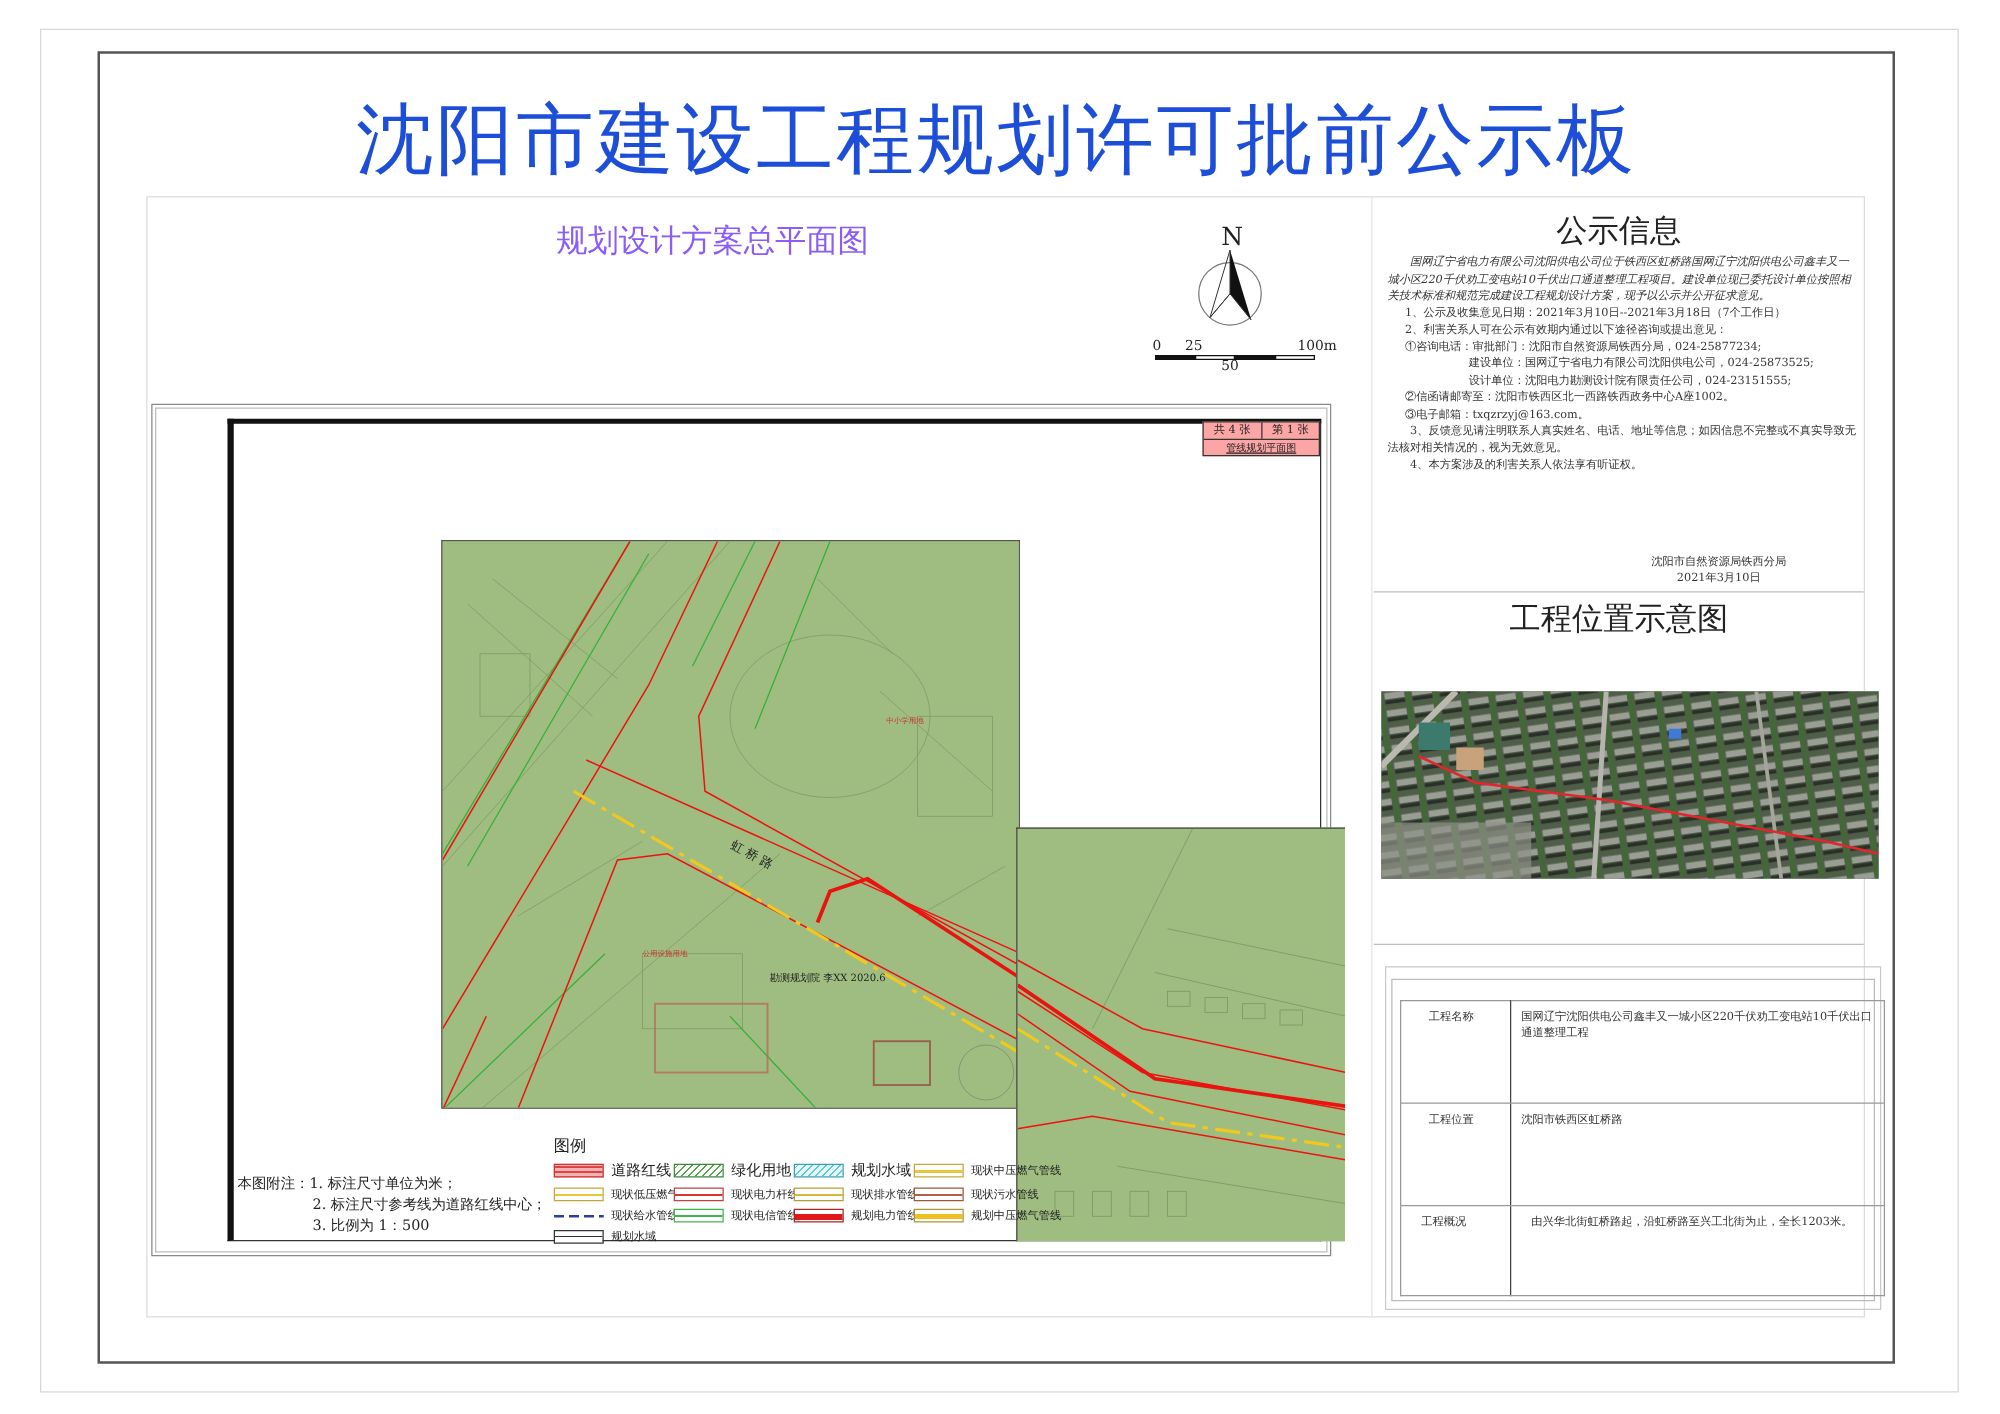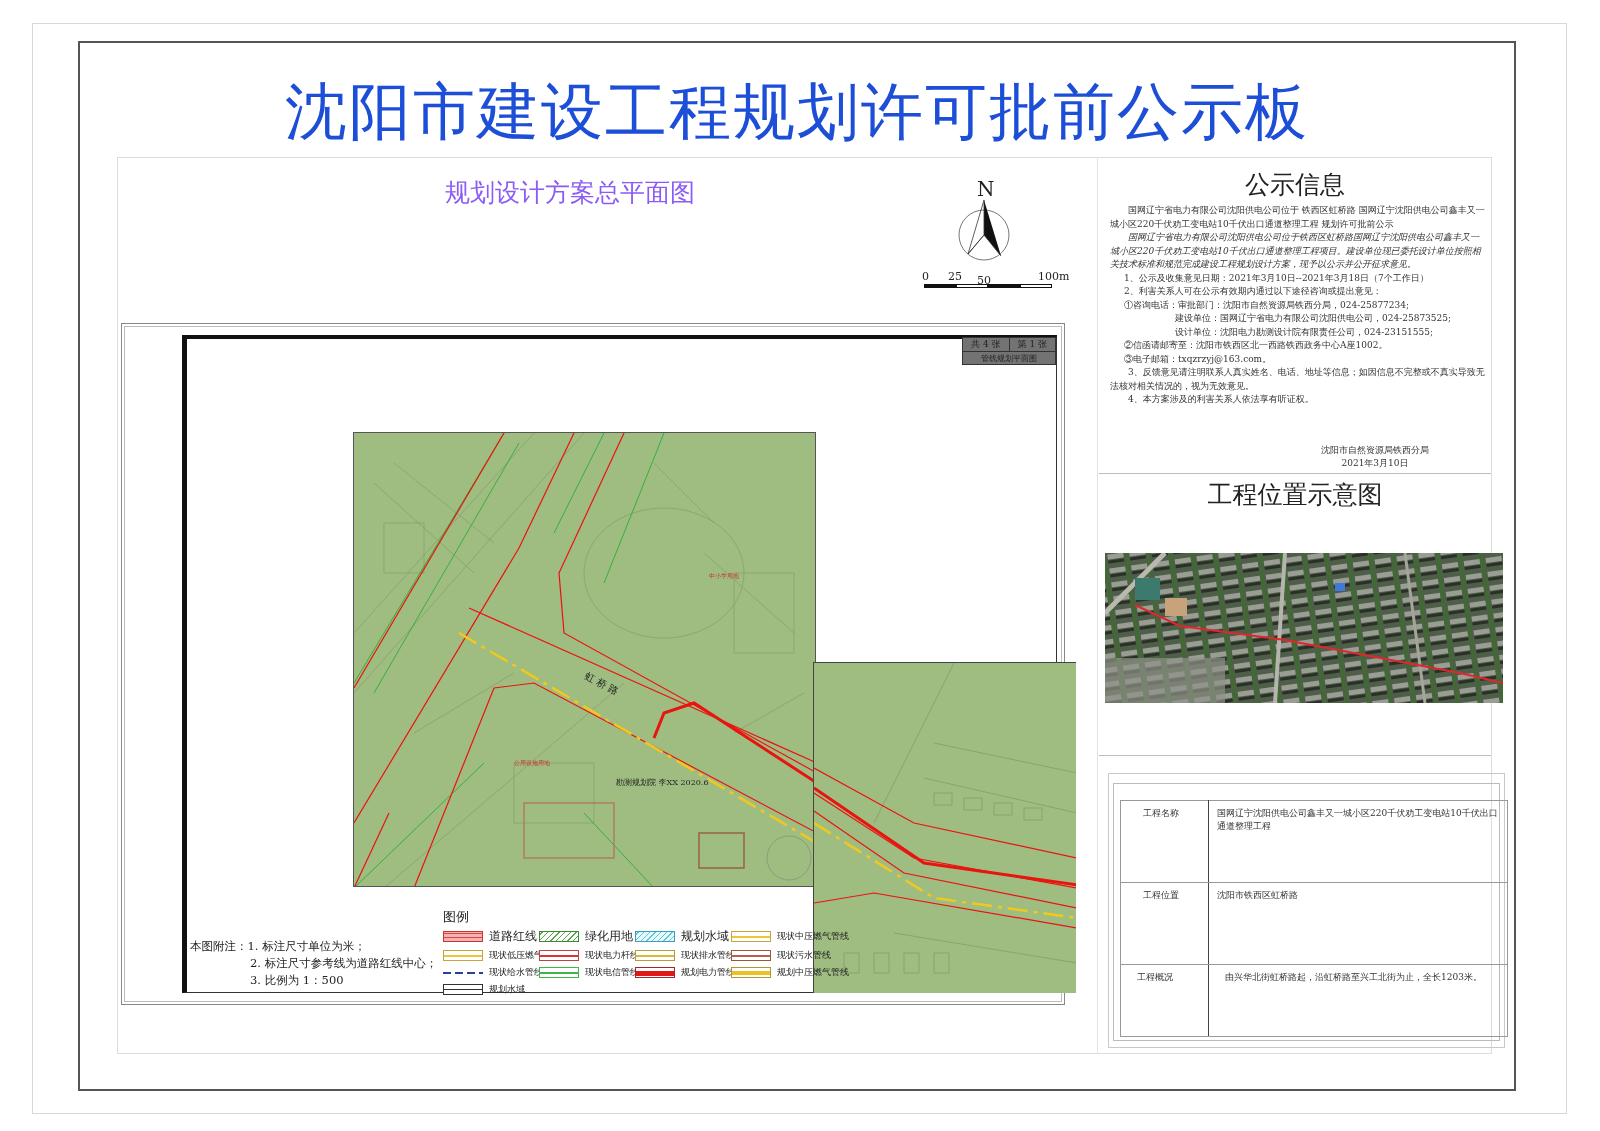--- a/index.html
+++ b/index.html
@@ -16,25 +16,25 @@
   .plan-title { left: 420px; top: 176px; width: 300px; font-size: 25px; text-align: center; color: #8b5cf6; }
   .compass { left: 950px; top: 178px; width: 70px; height: 95px; }
   .scale { left: 922px; top: 270px; width: 150px; height: 20px; }
   .scale-labels { font-family: "DejaVu Serif", serif; font-size: 11px; color: #222; }
   .scale-bar { position: absolute; top: 14px; height: 4px; }
 
   .drawing-frame { left: 121px; top: 323px; width: 944px; height: 682px; border: 1px solid #888; }
   .drawing-frame2 { left: 124px; top: 326px; width: 938px; height: 676px; border: 1px solid #bbb; }
   .drawing-sheet { left: 182px; top: 335px; width: 875px; height: 658px; border-left: 5px solid #111; border-top: 4px solid #111; border-right: 1px solid #333; border-bottom: 1px solid #333; background: #fff; }
 
-  .sheet-tag { left: 962px; top: 337px; width: 94px; height: 28px; border: 1px solid #333; background: #737373; font-size: 9px; }
+  .sheet-tag { left: 962px; top: 337px; width: 94px; height: 28px; border: 1px solid #333; background: #fca5a5; font-size: 9px; }
   .sheet-tag .row1 { display: flex; height: 14px; border-bottom: 1px solid #333; }
   .sheet-tag .row1 span { flex: 1; text-align: center; line-height: 13px; }
   .sheet-tag .row1 span:first-child { border-right: 1px solid #333; }
-  .sheet-tag .row2 { text-align: center; line-height: 13px; font-size: 8px; }
+  .sheet-tag .row2 { text-align: center; line-height: 13px; font-size: 8px; text-decoration: underline; }
 
   .map-main { left: 353px; top: 432px; width: 463px; height: 455px; background: #9cbb7e; border: 1px solid #555; overflow: hidden; }
   .map-right { left: 813px; top: 662px; width: 263px; height: 331px; background: #9cbb7e; border-left: 1px solid #444; border-top: 1px solid #444; overflow: hidden; }
 
   .notes { left: 190px; top: 938px; font-size: 11.5px; line-height: 17px; color: #222; }
   .notes .line { white-space: nowrap; }
   .notes .indent { padding-left: 60px; }
 
   .legend { left: 443px; top: 908px; font-size: 9px; color: #222; }
   .legend-title { font-size: 13px; margin-bottom: 2px; }
@@ -84,21 +84,21 @@
     <polygon points="34,22 34,57 18,76" fill="none" stroke="#333" stroke-width="0.8"></polygon>
     <line x1="34" y1="57" x2="51" y2="78" stroke="#333" stroke-width="0.8"></line>
     <line x1="34" y1="57" x2="18" y2="76" stroke="#333" stroke-width="0.8"></line>
   </svg>
 </div>
 
 <div class="abs scale">
   <div class="scale-labels">
     <span class="abs" style="left:0;top:0">0</span>
     <span class="abs" style="left:26px;top:0">25</span>
-    <span class="abs" style="left:55px;top:4px">50</span>
+    <span class="abs" style="left:55px;top:16px">50</span>
     <span class="abs" style="left:116px;top:0">100m</span>
   </div>
   <div class="scale-bar" style="left:2px;width:32px;background:#111;"></div>
   <div class="scale-bar" style="left:34px;width:32px;background:#fff;border:1px solid #111;"></div>
   <div class="scale-bar" style="left:66px;width:32px;background:#111;"></div>
   <div class="scale-bar" style="left:98px;width:32px;background:#fff;border:1px solid #111;"></div>
 </div>
 
 <div class="abs drawing-frame"></div>
 <div class="abs drawing-frame2"></div>
@@ -244,21 +244,20 @@
       <span class="swatch" style="border-color:#333;background:linear-gradient(#fff 0 4px,#333 4px 5px,#fff 5px);"></span>
       <span>规划水域</span>
     </div>
   </div>
 </div>
 
 <div class="abs right-divider-v"></div>
 
 <div class="abs info-title">公示信息</div>
 <div class="abs info-text">
-  <p>国网辽宁省电力有限公司沈阳供电公司位于 铁西区虹桥路 国网辽宁沈阳供电公司鑫丰又一城小区220千伏劝工变电站10千伏出口通道整理工程 规划许可批前公示</p>
   <p style="margin-top:0;font-style:italic;">国网辽宁省电力有限公司沈阳供电公司位于铁西区虹桥路国网辽宁沈阳供电公司鑫丰又一城小区220千伏劝工变电站10千伏出口通道整理工程项目。建设单位现已委托设计单位按照相关技术标准和规范完成建设工程规划设计方案，现予以公示并公开征求意见。</p>
   <p class="ind1">1、公示及收集意见日期：2021年3月10日--2021年3月18日（7个工作日）</p>
   <p class="ind1">2、利害关系人可在公示有效期内通过以下途径咨询或提出意见：</p>
   <p class="ind1"><span>①咨询电话：</span><span>审批部门：沈阳市自然资源局铁西分局，024-25877234;</span></p>
   <p class="ind2">建设单位：国网辽宁省电力有限公司沈阳供电公司，024-25873525;</p>
   <p class="ind2">设计单位：沈阳电力勘测设计院有限责任公司，024-23151555;</p>
   <p class="ind1">②信函请邮寄至：沈阳市铁西区北一西路铁西政务中心A座1002。</p>
   <p class="ind1">③电子邮箱：txqzrzyj@163.com。</p>
   <p>3、反馈意见请注明联系人真实姓名、电话、地址等信息；如因信息不完整或不真实导致无法核对相关情况的，视为无效意见。</p>
   <p>4、本方案涉及的利害关系人依法享有听证权。</p>

